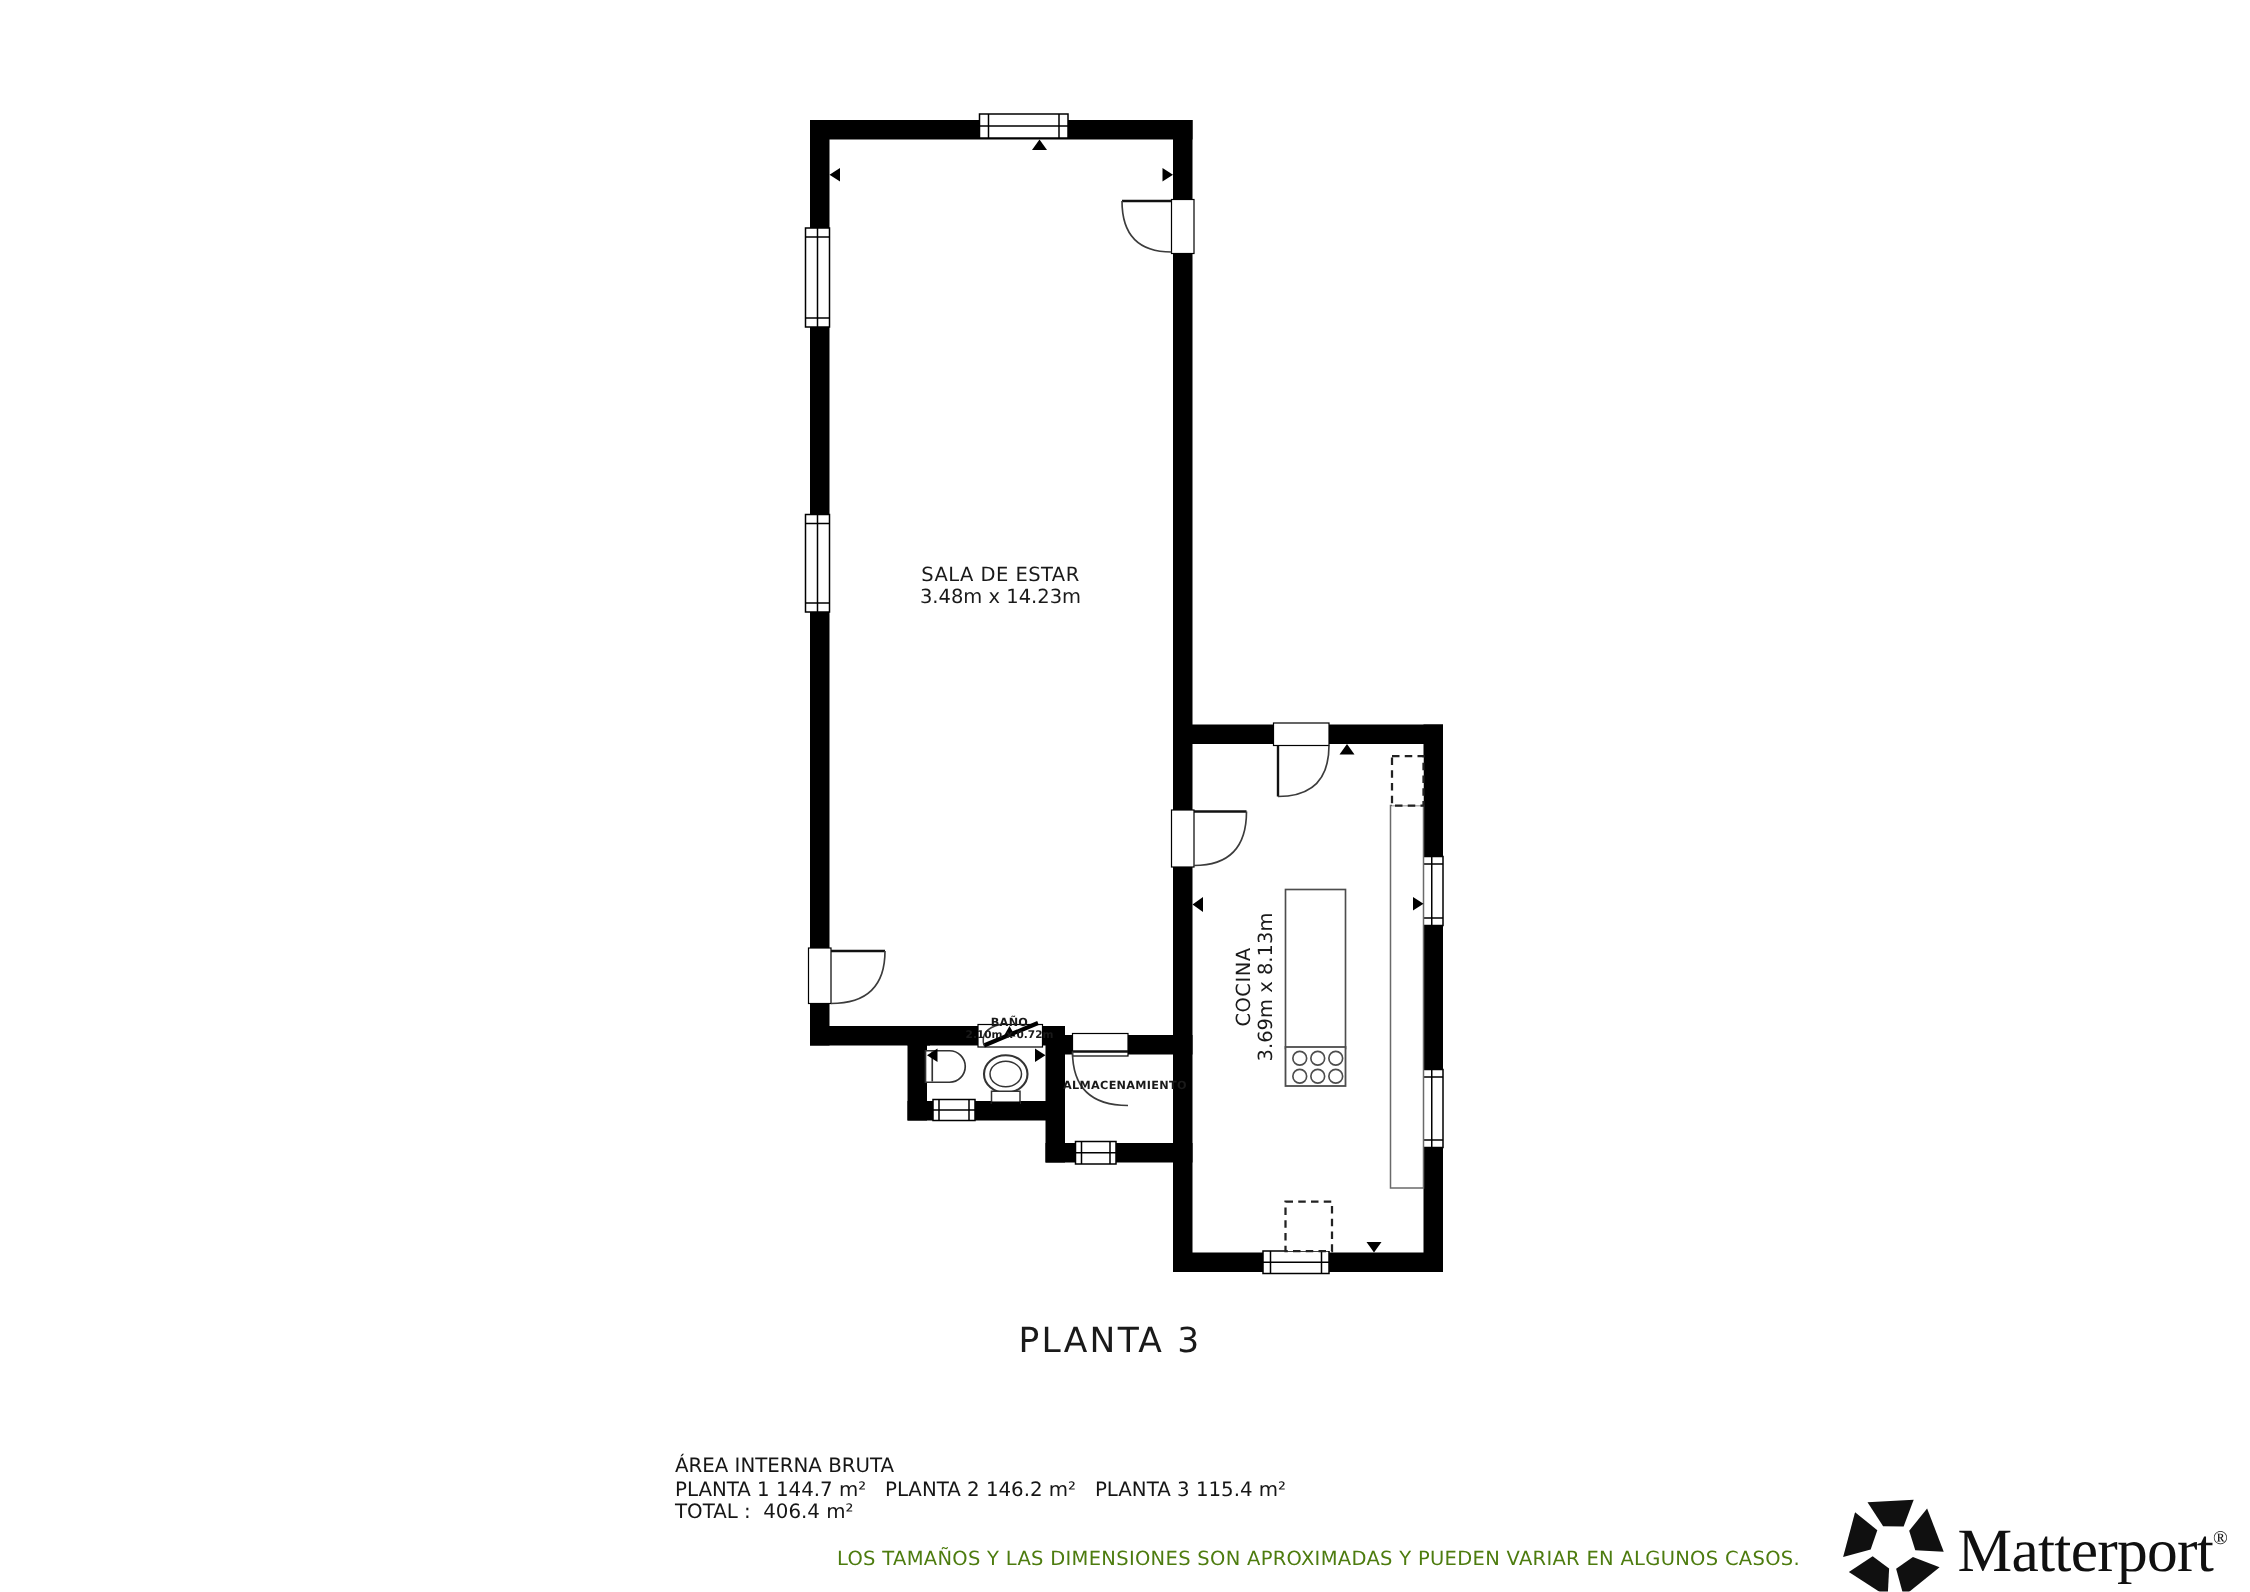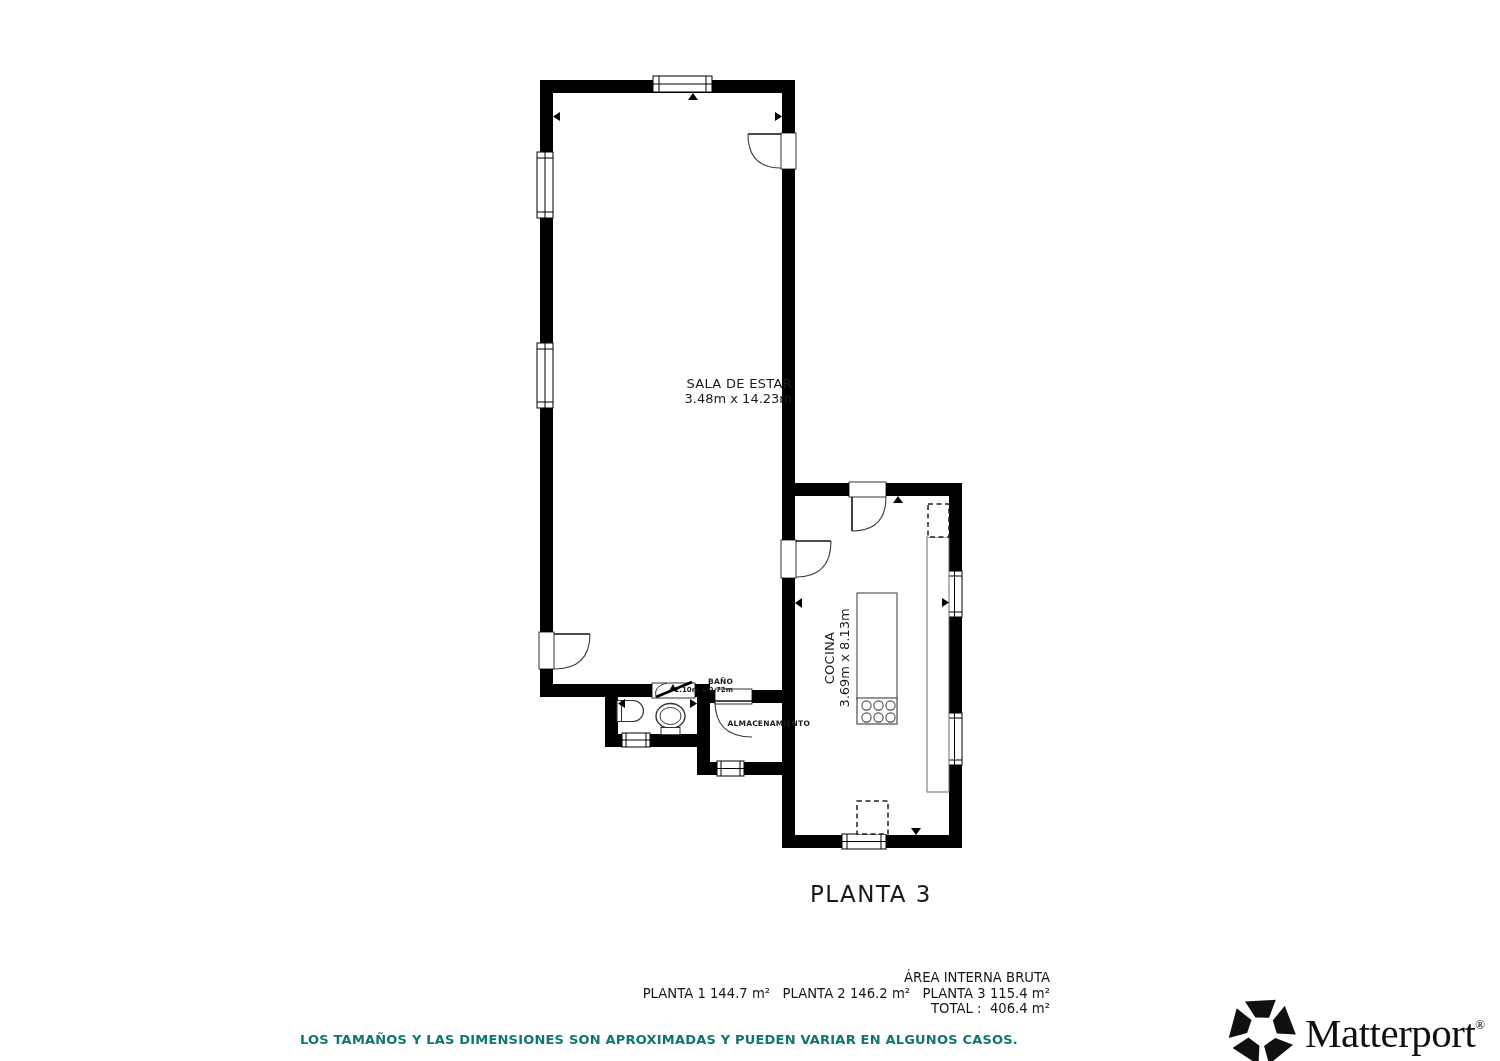--- a/index.html
+++ b/index.html
@@ -2,36 +2,36 @@
 <html><head>
 <meta charset="utf-8">
 <style>
   html,body{margin:0;padding:0;}
   body{
     width:1500px;height:1061px;background:#ffffff;position:relative;overflow:hidden;
     font-family:"DejaVu Sans",sans-serif;color:#1a1a1a;
   }
   .canvas{position:absolute;inset:0;}
   svg.plan{position:absolute;left:0;top:0;}
-  .label{position:absolute;text-align:right;color:#1a1a1a;}
+  .label{position:absolute;text-align:center;color:#1a1a1a;}
   .room-name{font-size:13px;line-height:15px;letter-spacing:.3px;}
   .room-dims{font-size:13px;line-height:15px;}
   .cocina-wrap{
     position:absolute;left:757px;top:641px;width:160px;height:34px;
     transform:rotate(-90deg);display:flex;flex-direction:column;justify-content:center;
   }
   .cocina-wrap .room-name,.cocina-wrap .room-dims{text-align:center;}
   .tiny-name{font-size:7.5px;font-weight:bold;line-height:8px;letter-spacing:.2px;}
   .tiny-dims{font-size:7px;font-weight:bold;line-height:9px;}
   .floor-title{font-size:23px;letter-spacing:1.5px;line-height:26px;}
-  .summary{position:absolute;left:450px;top:970px;width:600px;text-align:right;}
+  .summary{position:absolute;left:450px;top:970px;width:600px;text-align:left;}
   .sum-line{font-size:13.2px;line-height:15.6px;white-space:pre;color:#161616;}
   .disclaimer{
-    position:absolute;left:300px;top:1032px;width:900px;text-align:left;
-    font-size:13px;color:#0f766e;letter-spacing:.2px;font-weight:bold;
+    position:absolute;left:300px;top:1032px;width:900px;text-align:right;
+    font-size:13px;color:#4d7c0f;letter-spacing:.2px;
   }
   .brand{position:absolute;left:1227px;top:992px;display:flex;align-items:center;}
   .brand-word{
     font-family:"Liberation Serif",serif;font-size:41px;color:#101010;
     margin-left:8px;letter-spacing:-0.5px;line-height:66px;
   }
   .brand-reg{font-size:13px;vertical-align:18px;font-family:"Liberation Serif",serif;}
 </style>
 </head>
 <body>
@@ -183,21 +183,21 @@
 
   <div class="label" style="left:613px;top:678px;width:120px;">
     <div class="tiny-name">BAÑO</div>
     <div class="tiny-dims">2.10m x 0.72m</div>
   </div>
 
   <div class="label" style="left:690px;top:720px;width:120px;">
     <div class="tiny-name">ALMACENAMIENTO</div>
   </div>
 
-  <div class="label floor-title" style="left:632px;top:881px;width:300px;">PLANTA 3</div>
+  <div class="label floor-title" style="left:590px;top:881px;width:300px;">PLANTA 3</div>
 
   <div class="summary">
     <div class="sum-line">ÁREA INTERNA BRUTA</div>
     <div class="sum-line">PLANTA 1 144.7 m²   PLANTA 2 146.2 m²   PLANTA 3 115.4 m²</div>
     <div class="sum-line">TOTAL :  406.4 m²</div>
   </div>
 
   <div class="disclaimer">LOS TAMAÑOS Y LAS DIMENSIONES SON APROXIMADAS Y PUEDEN VARIAR EN ALGUNOS CASOS.</div>
 
   <div class="brand">

